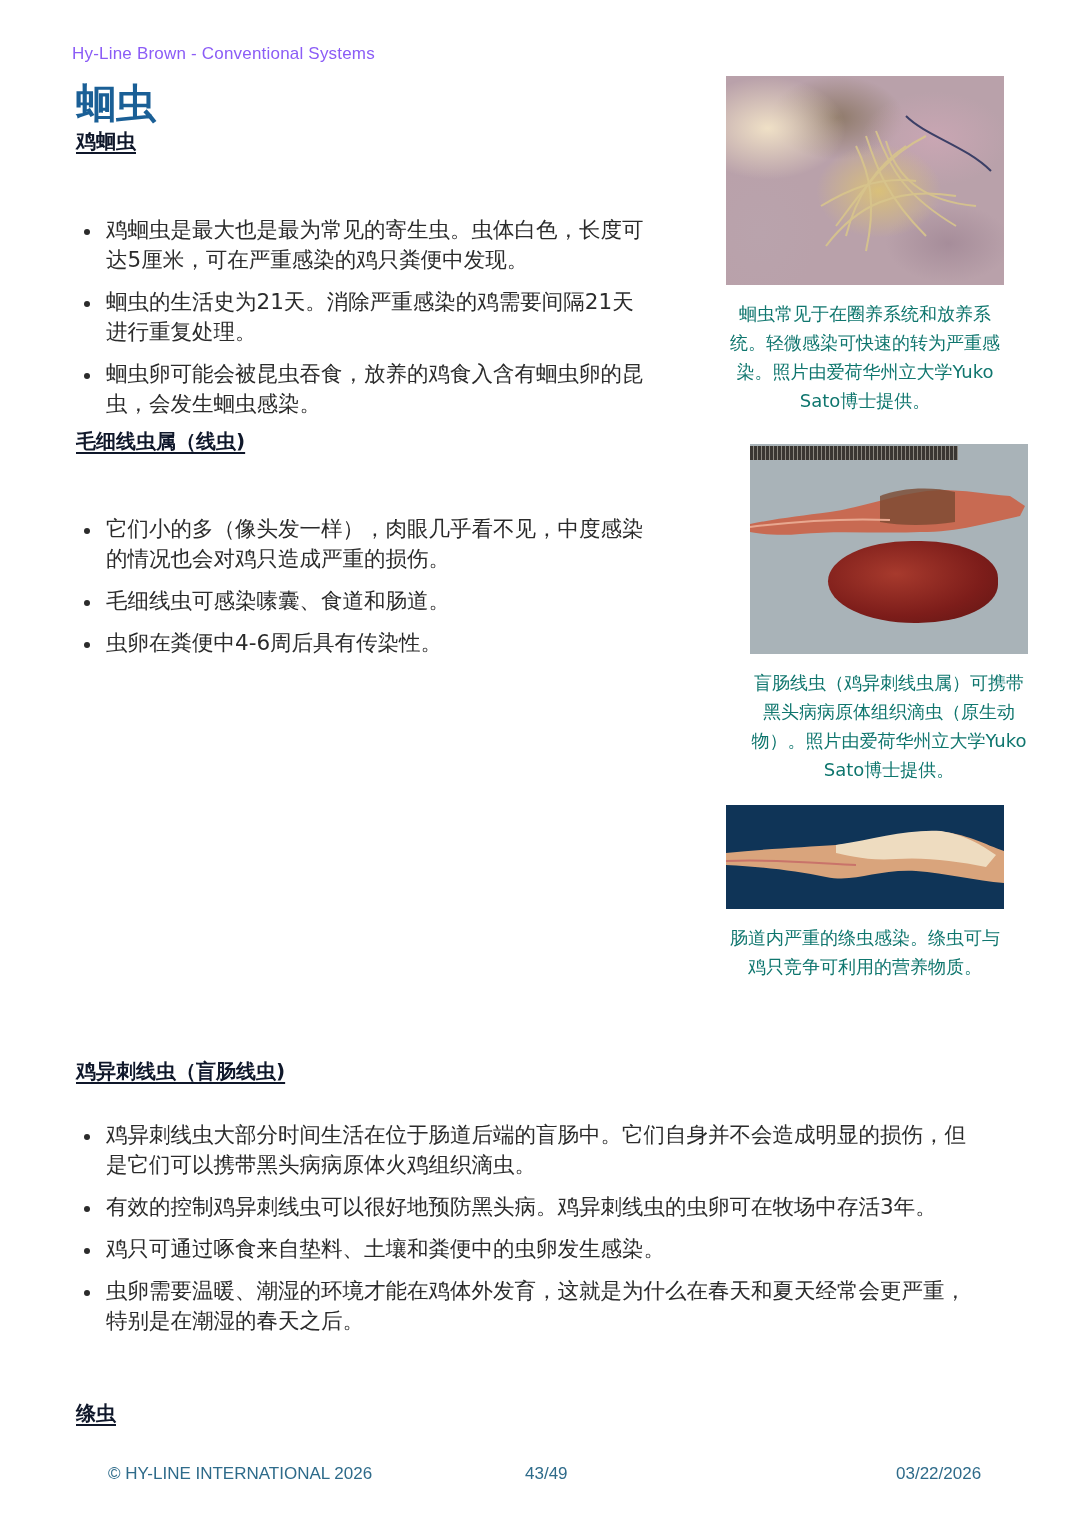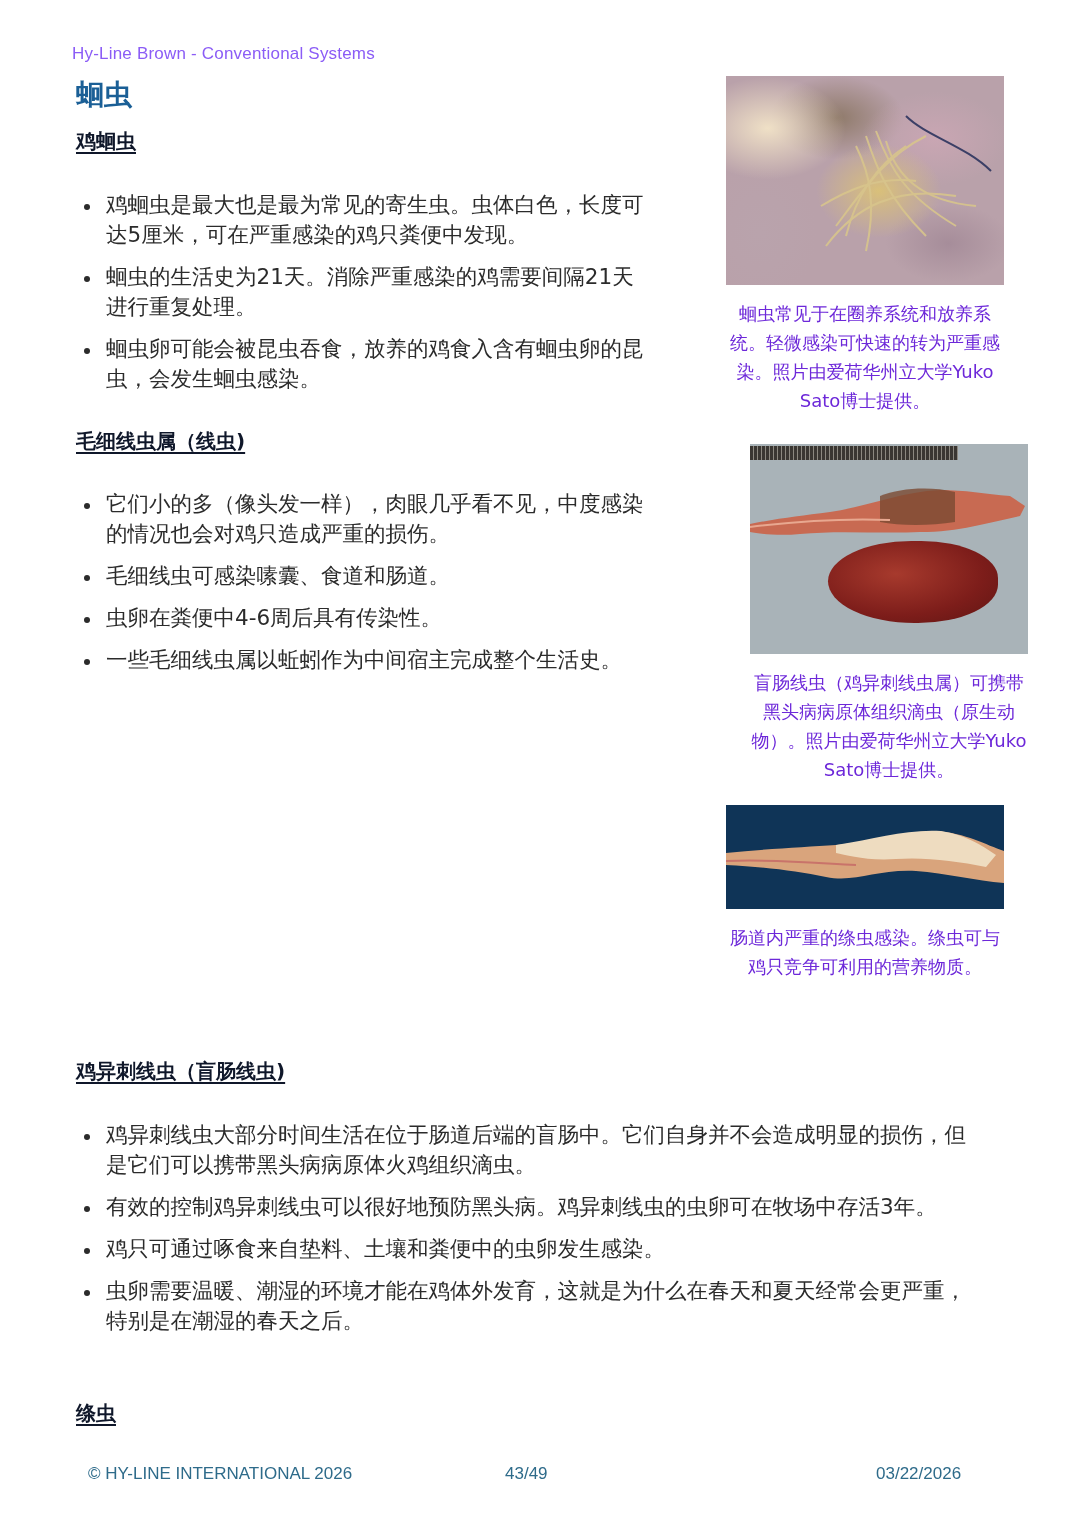--- a/index.html
+++ b/index.html
@@ -6,48 +6,48 @@
     html, body { width: 1080px; height: 1528px; background: #ffffff; overflow: hidden; }
     body { position: relative; font-family: "DejaVu Sans", "Liberation Sans", sans-serif; color: #2b2b2b; }
 
     .doc-header {
       position: absolute; left: 72px; top: 44px;
       font-family: "Liberation Sans", sans-serif;
       font-size: 17px; color: #8b5cf6; letter-spacing: 0.2px;
     }
     .page-title {
       position: absolute; left: 76px; top: 76px;
-      font-size: 28px; font-weight: bold; color: #1a5f96;
+      font-size: 40px; font-weight: bold; color: #1a5f96;
     }
     .section-heading {
       position: absolute; left: 76px;
       font-size: 20px; font-weight: bold; color: #0f172a;
       text-decoration: underline; text-underline-offset: 4px; text-decoration-thickness: 2px;
     }
 
     ul.bullets {
       position: absolute; left: 76px; list-style: none;
     }
     ul.bullets li {
       position: relative; padding-left: 30px;
       font-size: 21.5px; line-height: 30px; color: #2b2b2b;
       margin-bottom: 12px;
     }
     ul.bullets li::before {
       content: ""; position: absolute; left: 8px; top: 14px;
       width: 6px; height: 6px; border-radius: 50%; background: #2b2b2b;
     }
-    .narrow { width: 570px; }
+    .narrow { width: 570px; margin-top: 25px; }
     .wide { width: 910px; }
 
     .figure { position: absolute; left: 726px; width: 278px; }
     .photo { position: relative; width: 278px; overflow: hidden; }
     .caption {
       margin-top: 14px; text-align: center;
-      font-size: 18px; line-height: 29px; color: #6d28d9;
+      font-size: 18px; line-height: 29px; color: #0f766e;
     }
 
     
     .photo-1 { height: 209px;
       background:
         radial-gradient(ellipse 40% 35% at 15% 25%, #efe0c6 0%, rgba(239,224,198,0) 70%),
         radial-gradient(ellipse 28% 45% at 12% 75%, #b9a3ac 0%, rgba(185,163,172,0) 75%),
         radial-gradient(ellipse 30% 30% at 55% 55%, #d9c07a 0%, rgba(217,192,122,0) 75%),
         radial-gradient(ellipse 35% 30% at 75% 30%, #c9a6b3 0%, rgba(201,166,179,0) 75%),
         radial-gradient(ellipse 30% 25% at 40% 20%, #8f7a6a 0%, rgba(143,122,106,0) 80%),
@@ -71,21 +71,21 @@
       background: radial-gradient(ellipse at 40% 40%, #a73a2d 0%, #7d1d1a 60%, #5e1513 100%);
     }
 
     
     .photo-3 { height: 104px; background: #0f3457; }
     .tape { position: absolute; inset: 0; }
 
     .footer {
       position: absolute; top: 1464px;
       font-family: "Liberation Sans", sans-serif;
-      font-size: 17px; color: #2e6b8a;
+      font-size: 17px; color: #2e6b8a; margin-left: 20px;
     }
   </style>
 </head>
 <body>
 
 <div class="doc-header">Hy-Line Brown - Conventional Systems</div>
 
 <h1 class="page-title">蛔虫</h1>
 
 <h2 class="section-heading" style="top:128px;">鸡蛔虫</h2>
@@ -93,21 +93,20 @@
   <li>鸡蛔虫是最大也是最为常见的寄生虫。虫体白色，长度可达5厘米，可在严重感染的鸡只粪便中发现。</li>
   <li>蛔虫的生活史为21天。消除严重感染的鸡需要间隔21天进行重复处理。</li>
   <li>蛔虫卵可能会被昆虫吞食，放养的鸡食入含有蛔虫卵的昆虫，会发生蛔虫感染。</li>
 </ul>
 
 <h2 class="section-heading" style="top:428px;">毛细线虫属（线虫)</h2>
 <ul class="bullets narrow" style="top:489px;">
   <li>它们小的多（像头发一样），肉眼几乎看不见，中度感染的情况也会对鸡只造成严重的损伤。</li>
   <li>毛细线虫可感染嗉囊、食道和肠道。</li>
   <li>虫卵在粪便中4-6周后具有传染性。</li>
-  <li>一些毛细线虫属以蚯蚓作为中间宿主完成整个生活史。</li>
 </ul>
 
 <div class="figure" style="top:76px;">
   <div class="photo photo-1">
     <svg class="worms" viewBox="0 0 278 209" preserveAspectRatio="none">
       <g fill="none" stroke="#d8c58c" stroke-width="2" opacity="0.9">
         <path d="M120 160 C130 120,150 90,180 70"></path>
         <path d="M110 150 C140 110,160 80,200 60"></path>
         <path d="M100 170 C130 130,170 110,230 120"></path>
         <path d="M140 60 C150 90,160 120,200 160"></path>

